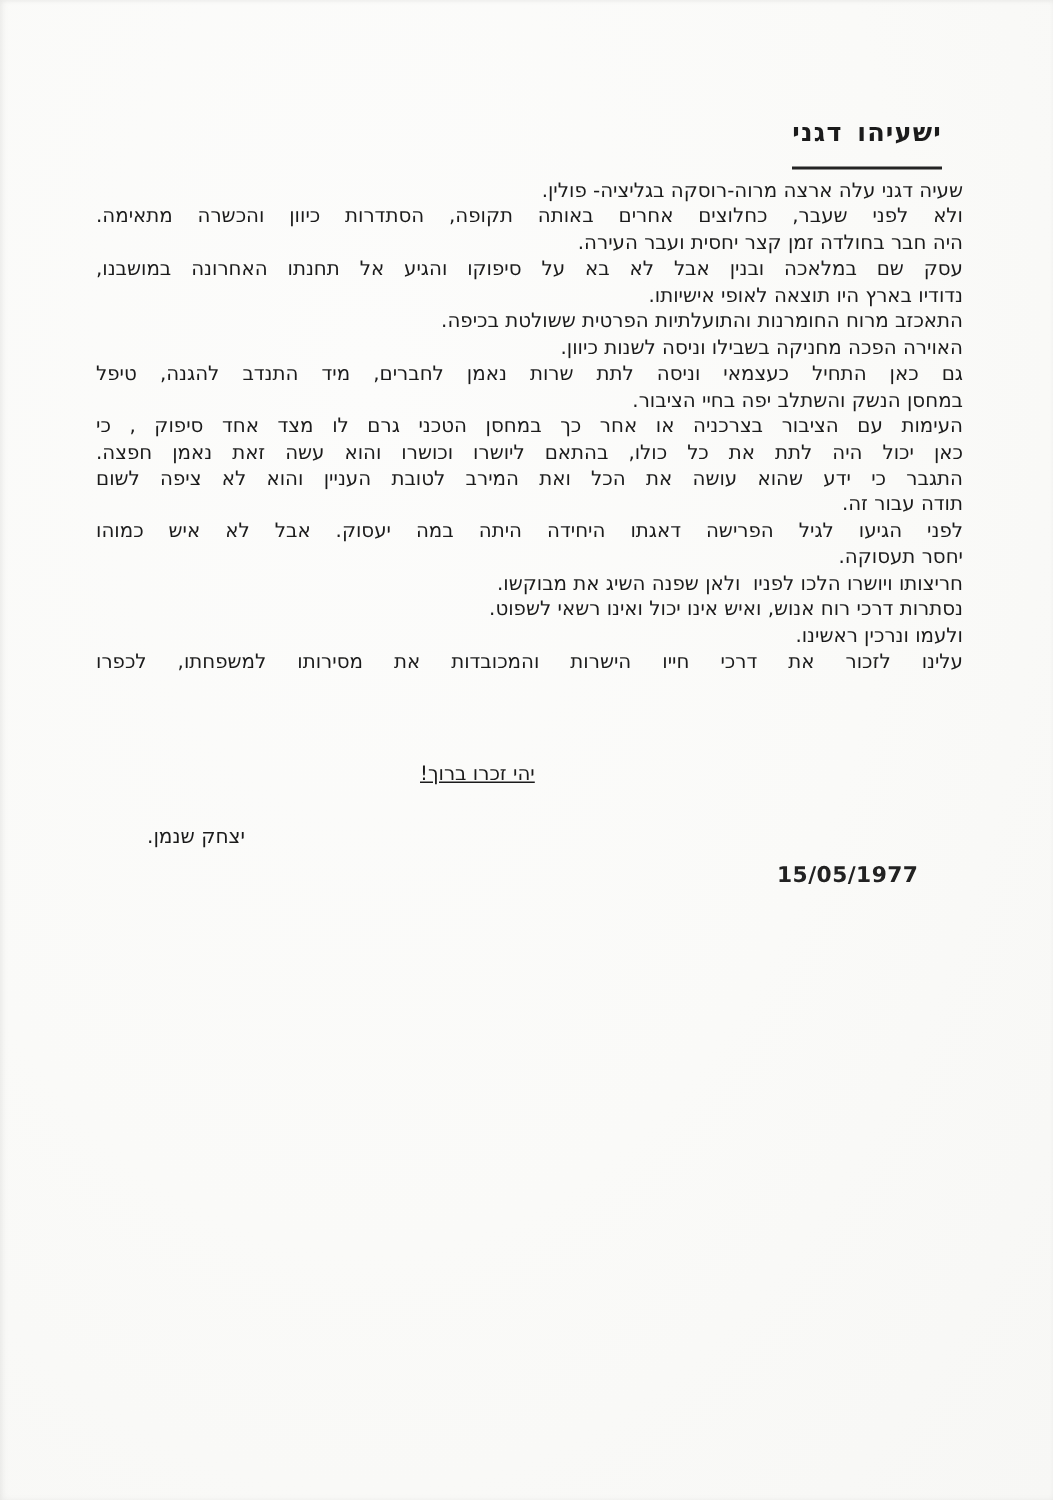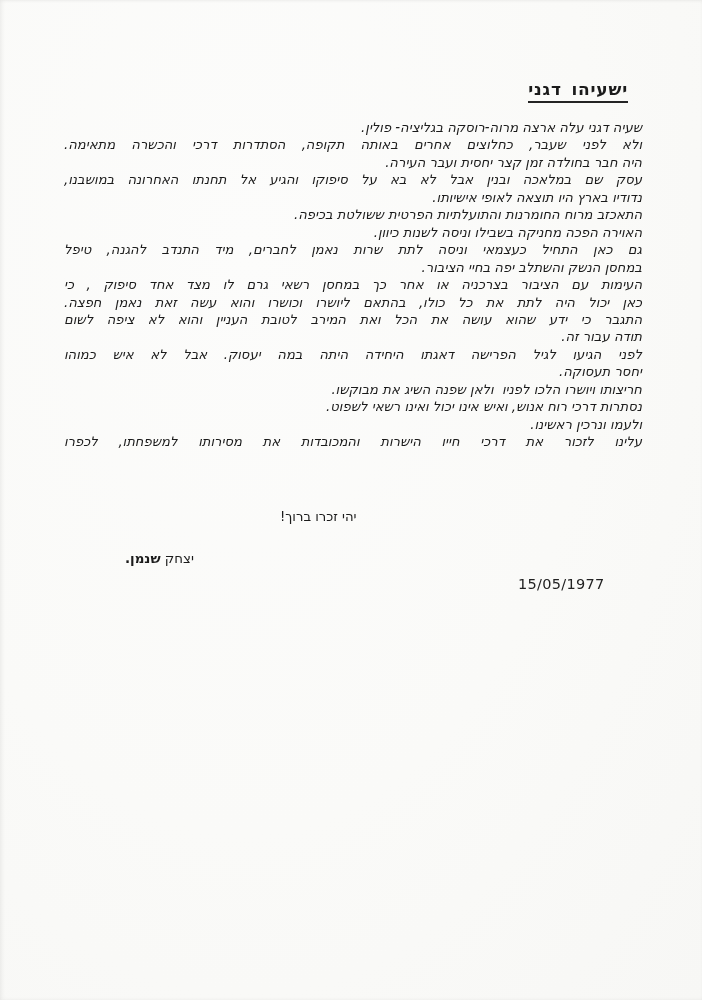--- a/index.html
+++ b/index.html
@@ -19,89 +19,89 @@
 
   .title {
     position: absolute;
     top: 79px;
     right: 74px;
     margin: 0;
     font-size: 17px;
     font-weight: 700;
     letter-spacing: 0.8px;
     word-spacing: 3px;
-    padding-bottom: 2px;
+    padding-bottom: 12px;
     border-bottom: 2.5px solid #242424;
   }
 
   .body-lines {
     position: absolute;
     top: 119px;
     right: 60px;
     width: 578px;
     font-size: 13.2px;
   }
 
   .line {
     line-height: 17.45px;
     min-height: 17.45px;
     text-align: right;
     white-space: pre;          
-    font-style: italic;
   }
   .line.jl {
     white-space: normal;
     text-align: justify;
     text-align-last: justify;  
   }
 
   .closing {
     position: absolute;
     top: 509px;
     left: 280px;
     font-size: 13.2px;
+    text-decoration: underline;
   }
 
   .signature {
     position: absolute;
     top: 551px;
     left: 98px;
     font-size: 13.4px;
   }
-  .signature .last { font-weight: 700; margin-left: 27px; }
+  .signature .last { font-weight: 400; }
 
   .date {
     position: absolute;
     top: 576px;
     left: 518px;
     direction: ltr;
     font-size: 14.5px;
-    font-weight: 400;
+    font-weight: 700;
     letter-spacing: 0.3px;
     color: #222;
   }
 </style>
 </head>
 <body>
 
 <div class="page">
 
   <h1 class="title">ישעיהו דגני</h1>
 
   <div class="body-lines">
       <div class="line">שעיה דגני עלה ארצה מרוה-רוסקה בגליציה- פולין.</div>
-      <div class="line jl">ולא לפני שעבר, כחלוצים אחרים באותה תקופה, הסתדרות דרכי והכשרה מתאימה.</div>
+      <div class="line jl">ולא לפני שעבר, כחלוצים אחרים באותה תקופה, הסתדרות כיוון והכשרה מתאימה.</div>
       <div class="line">היה חבר בחולדה זמן קצר יחסית ועבר העירה.</div>
       <div class="line jl">עסק שם במלאכה ובנין אבל לא בא על סיפוקו  והגיע אל תחנתו האחרונה במושבנו,</div>
       <div class="line">נדודיו בארץ היו תוצאה לאופי אישיותו.</div>
       <div class="line">התאכזב מרוח החומרנות והתועלתיות הפרטית ששולטת בכיפה.</div>
       <div class="line">האוירה הפכה מחניקה בשבילו וניסה לשנות כיוון.</div>
       <div class="line jl">גם כאן התחיל כעצמאי וניסה לתת שרות נאמן לחברים, מיד התנדב להגנה, טיפל</div>
       <div class="line">במחסן הנשק והשתלב יפה בחיי הציבור.</div>
-      <div class="line jl">העימות עם הציבור בצרכניה או אחר כך במחסן רשאי גרם לו מצד אחד סיפוק , כי</div>
+      <div class="line jl">העימות עם הציבור בצרכניה או אחר כך במחסן הטכני גרם לו מצד אחד סיפוק , כי</div>
       <div class="line jl">כאן יכול היה לתת את כל כולו, בהתאם ליושרו וכושרו והוא עשה זאת נאמן חפצה.</div>
       <div class="line jl">התגבר כי ידע שהוא עושה את הכל ואת המירב לטובת העניין והוא לא ציפה לשום</div>
       <div class="line">תודה עבור זה.</div>
       <div class="line jl">לפני הגיעו לגיל הפרישה דאגתו היחידה היתה במה יעסוק.  אבל לא איש כמוהו</div>
       <div class="line">יחסר תעסוקה.</div>
       <div class="line">חריצותו ויושרו הלכו לפניו  ולאן שפנה השיג את מבוקשו.</div>
       <div class="line">נסתרות דרכי רוח אנוש, ואיש אינו יכול ואינו רשאי לשפוט.</div>
       <div class="line">ולעמו ונרכין ראשינו.</div>
       <div class="line jl">עלינו לזכור את דרכי חייו הישרות והמכובדות את  מסירותו למשפחתו, לכפרו</div>
     </div>

